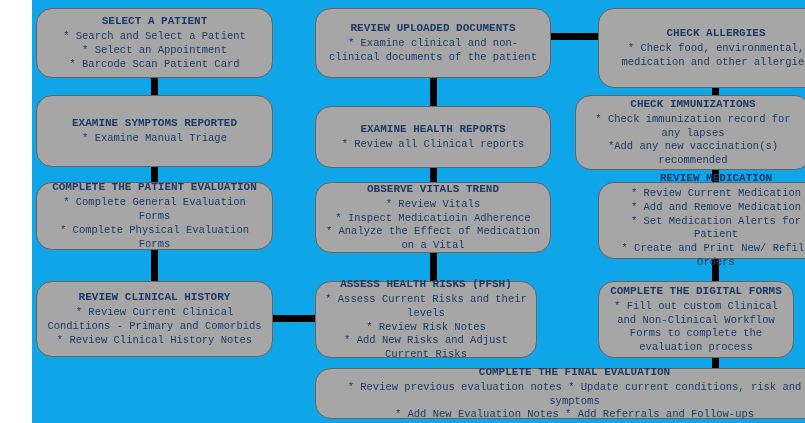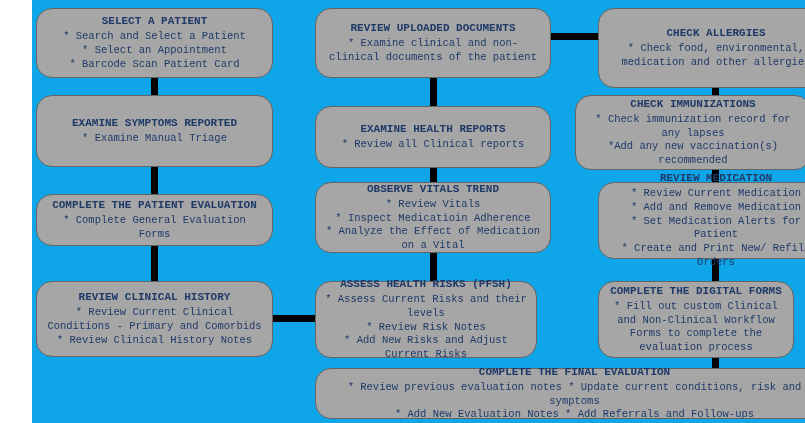--- a/index.html
+++ b/index.html
@@ -70,23 +70,24 @@
     <div class="box-line">* Search and Select a Patient</div>
     <div class="box-line">* Select an Appointment</div>
     <div class="box-line">* Barcode Scan Patient Card</div>
   </div>
 
   <div class="box" style="left:4px;top:95px;width:237px;height:72px">
     <div class="box-title">EXAMINE SYMPTOMS REPORTED</div>
     <div class="box-line">* Examine Manual Triage</div>
   </div>
 
-  <div class="box" style="left:4px;top:194px;width:237px;height:52px">
+  <div class="box" style="left:4px;top:182px;width:237px;height:68px">
     <div class="box-title">COMPLETE THE PATIENT EVALUATION</div>
     <div class="box-line">* Complete General Evaluation Forms</div>
+    <div class="box-line">* Complete Physical Evaluation Forms</div>
   </div>
 
   <div class="box" style="left:4px;top:281px;width:237px;height:76px">
     <div class="box-title">REVIEW CLINICAL HISTORY</div>
     <div class="box-line">* Review Current Clinical Conditions - Primary and Comorbids</div>
     <div class="box-line">* Review Clinical History Notes</div>
   </div>
 
   <div class="box" style="left:283px;top:8px;width:236px;height:70px">
     <div class="box-title">REVIEW UPLOADED DOCUMENTS</div>

